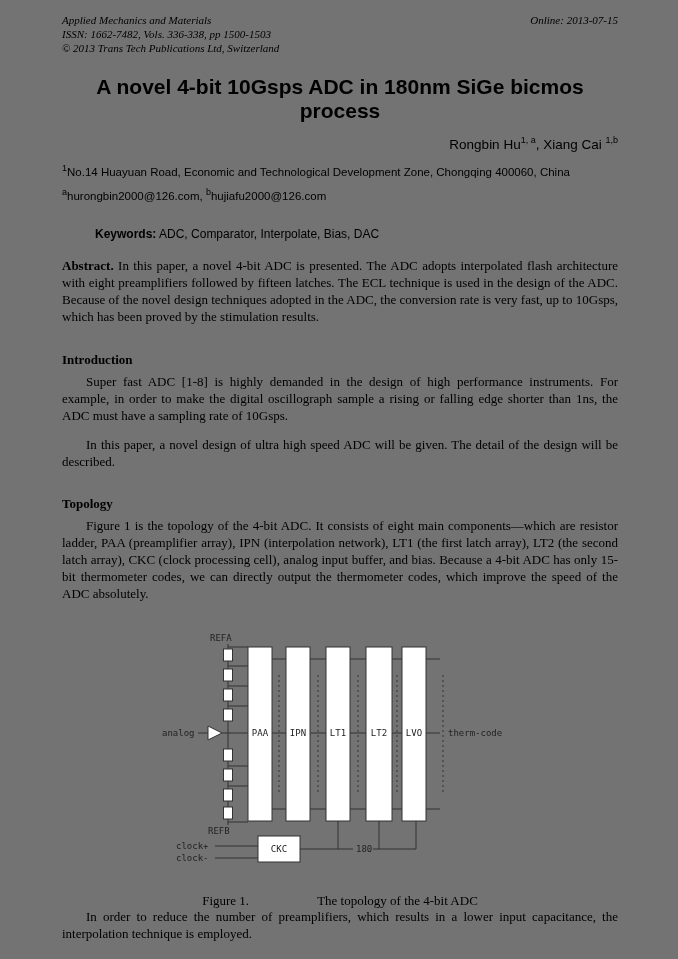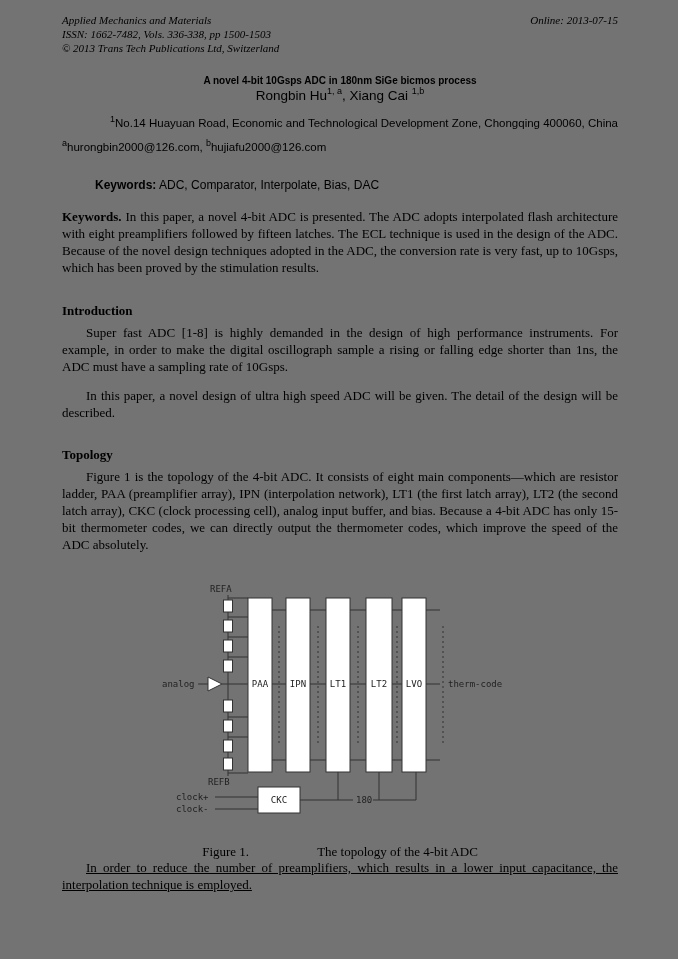--- a/index.html
+++ b/index.html
@@ -8,42 +8,42 @@
     font-family:"Liberation Serif", serif;
     position:relative; box-sizing:border-box;
     padding:14px 60px 0 62px; overflow:hidden;
   }
   
   .journal-header { display:flex; justify-content:space-between; align-items:flex-start;
     font-style:italic; font-size:11px; line-height:1.25; }
   .jh-left div { white-space:nowrap; }
   .jh-right { font-style:italic; font-size:11px; }
 
-  .title { font-family:"Liberation Sans", sans-serif; font-size:10px; font-weight:bold;
+  .title { font-family:"Liberation Sans", sans-serif; font-size:21px; font-weight:bold;
     text-align:center; margin:20px 0 0 0; }
-  .authors { font-family:"Liberation Sans", sans-serif; font-size:13.5px; text-align:center; }
+  .authors { font-family:"Liberation Sans", sans-serif; font-size:13.5px; text-align:right; margin-top:12px; }
   .authors sup, .affiliation sup, .emails sup { font-size:9px; }
-  .affiliation { font-family:"Liberation Sans", sans-serif; font-size:11.5px; text-align:right; margin-top:11px; }
+  .affiliation { font-family:"Liberation Sans", sans-serif; font-size:11.5px; text-align:left; margin-top:11px; }
   .emails { font-family:"Liberation Sans", sans-serif; font-size:11.5px; margin-top:9px; }
 
   .keywords { font-family:"Liberation Sans", sans-serif; font-size:12px; margin-top:26px;padding-left:33px; }
   .keywords b { font-weight:bold; }
 
   .abstract { font-size:13px; text-align:justify; line-height:1.3; margin-top:17px; }
   .abstract b { font-weight:bold; }
 
   h2.section { font-size:13px; font-weight:bold; margin:26px 0 6px 0; }
   p.body { font-size:13px; text-align:justify; line-height:1.3; margin:0; text-indent:24px; }
   p.body + p.body { margin-top:12px; }
 
   .figure-wrap { margin:26px 0 0 98px; width:360px; }
   svg text { font-family:"DejaVu Sans Mono", monospace; font-size:9px; fill:#222; }
   .caption { display:flex; justify-content:center; gap:68px; font-size:13px; margin-top:14px; }
 
-  .lastpara { margin-top:18px;text-decoration:underline; }
+  .lastpara { margin-top:18px; }
 </style>
 </head>
 <body>
 
 <div class="page">
 
   <header class="journal-header">
     <div class="jh-left">
       <div>Applied Mechanics and Materials</div>
       <div>ISSN: 1662-7482, Vols. 336-338, pp 1500-1503</div>
@@ -66,21 +66,21 @@
     <sup>a</sup><span>hurongbin2000@126.com,</span>
     <sup>b</sup><span>hujiafu2000@126.com</span>
   </div>
 
   <div class="keywords">
     <b>Keywords:</b>
     <span>ADC, Comparator, Interpolate, Bias, DAC</span>
   </div>
 
   <p class="abstract">
-    <b>Keywords.</b>
+    <b>Abstract.</b>
     <span>In this paper, a novel 4-bit ADC is presented. The ADC adopts interpolated flash architecture with eight preamplifiers followed by fifteen latches. The ECL technique is used in the design of the ADC. Because of the novel design techniques adopted in the ADC, the conversion rate is very fast, up to 10Gsps, which has been proved by the stimulation results.</span>
   </p>
 
   <h2 class="section">Introduction</h2>
   <p class="body">Super fast ADC [1-8] is highly demanded in the design of high performance instruments. For example, in order to make the digital oscillograph sample a rising or falling edge shorter than 1ns, the ADC must have a sampling rate of 10Gsps.</p>
   <p class="body">In this paper, a novel design of ultra high speed ADC will be given. The detail of the design will be described.</p>
 
   <h2 class="section">Topology</h2>
   <p class="body">Figure 1 is the topology of the 4-bit ADC. It consists of eight main components—which are resistor ladder, PAA (preamplifier array), IPN (interpolation network), LT1 (the first latch array), LT2 (the second latch array), CKC (clock processing cell), analog input buffer, and bias. Because a 4-bit ADC has only 15-bit thermometer codes, we can directly output the thermometer codes, which improve the speed of the ADC absolutely.</p>
 

